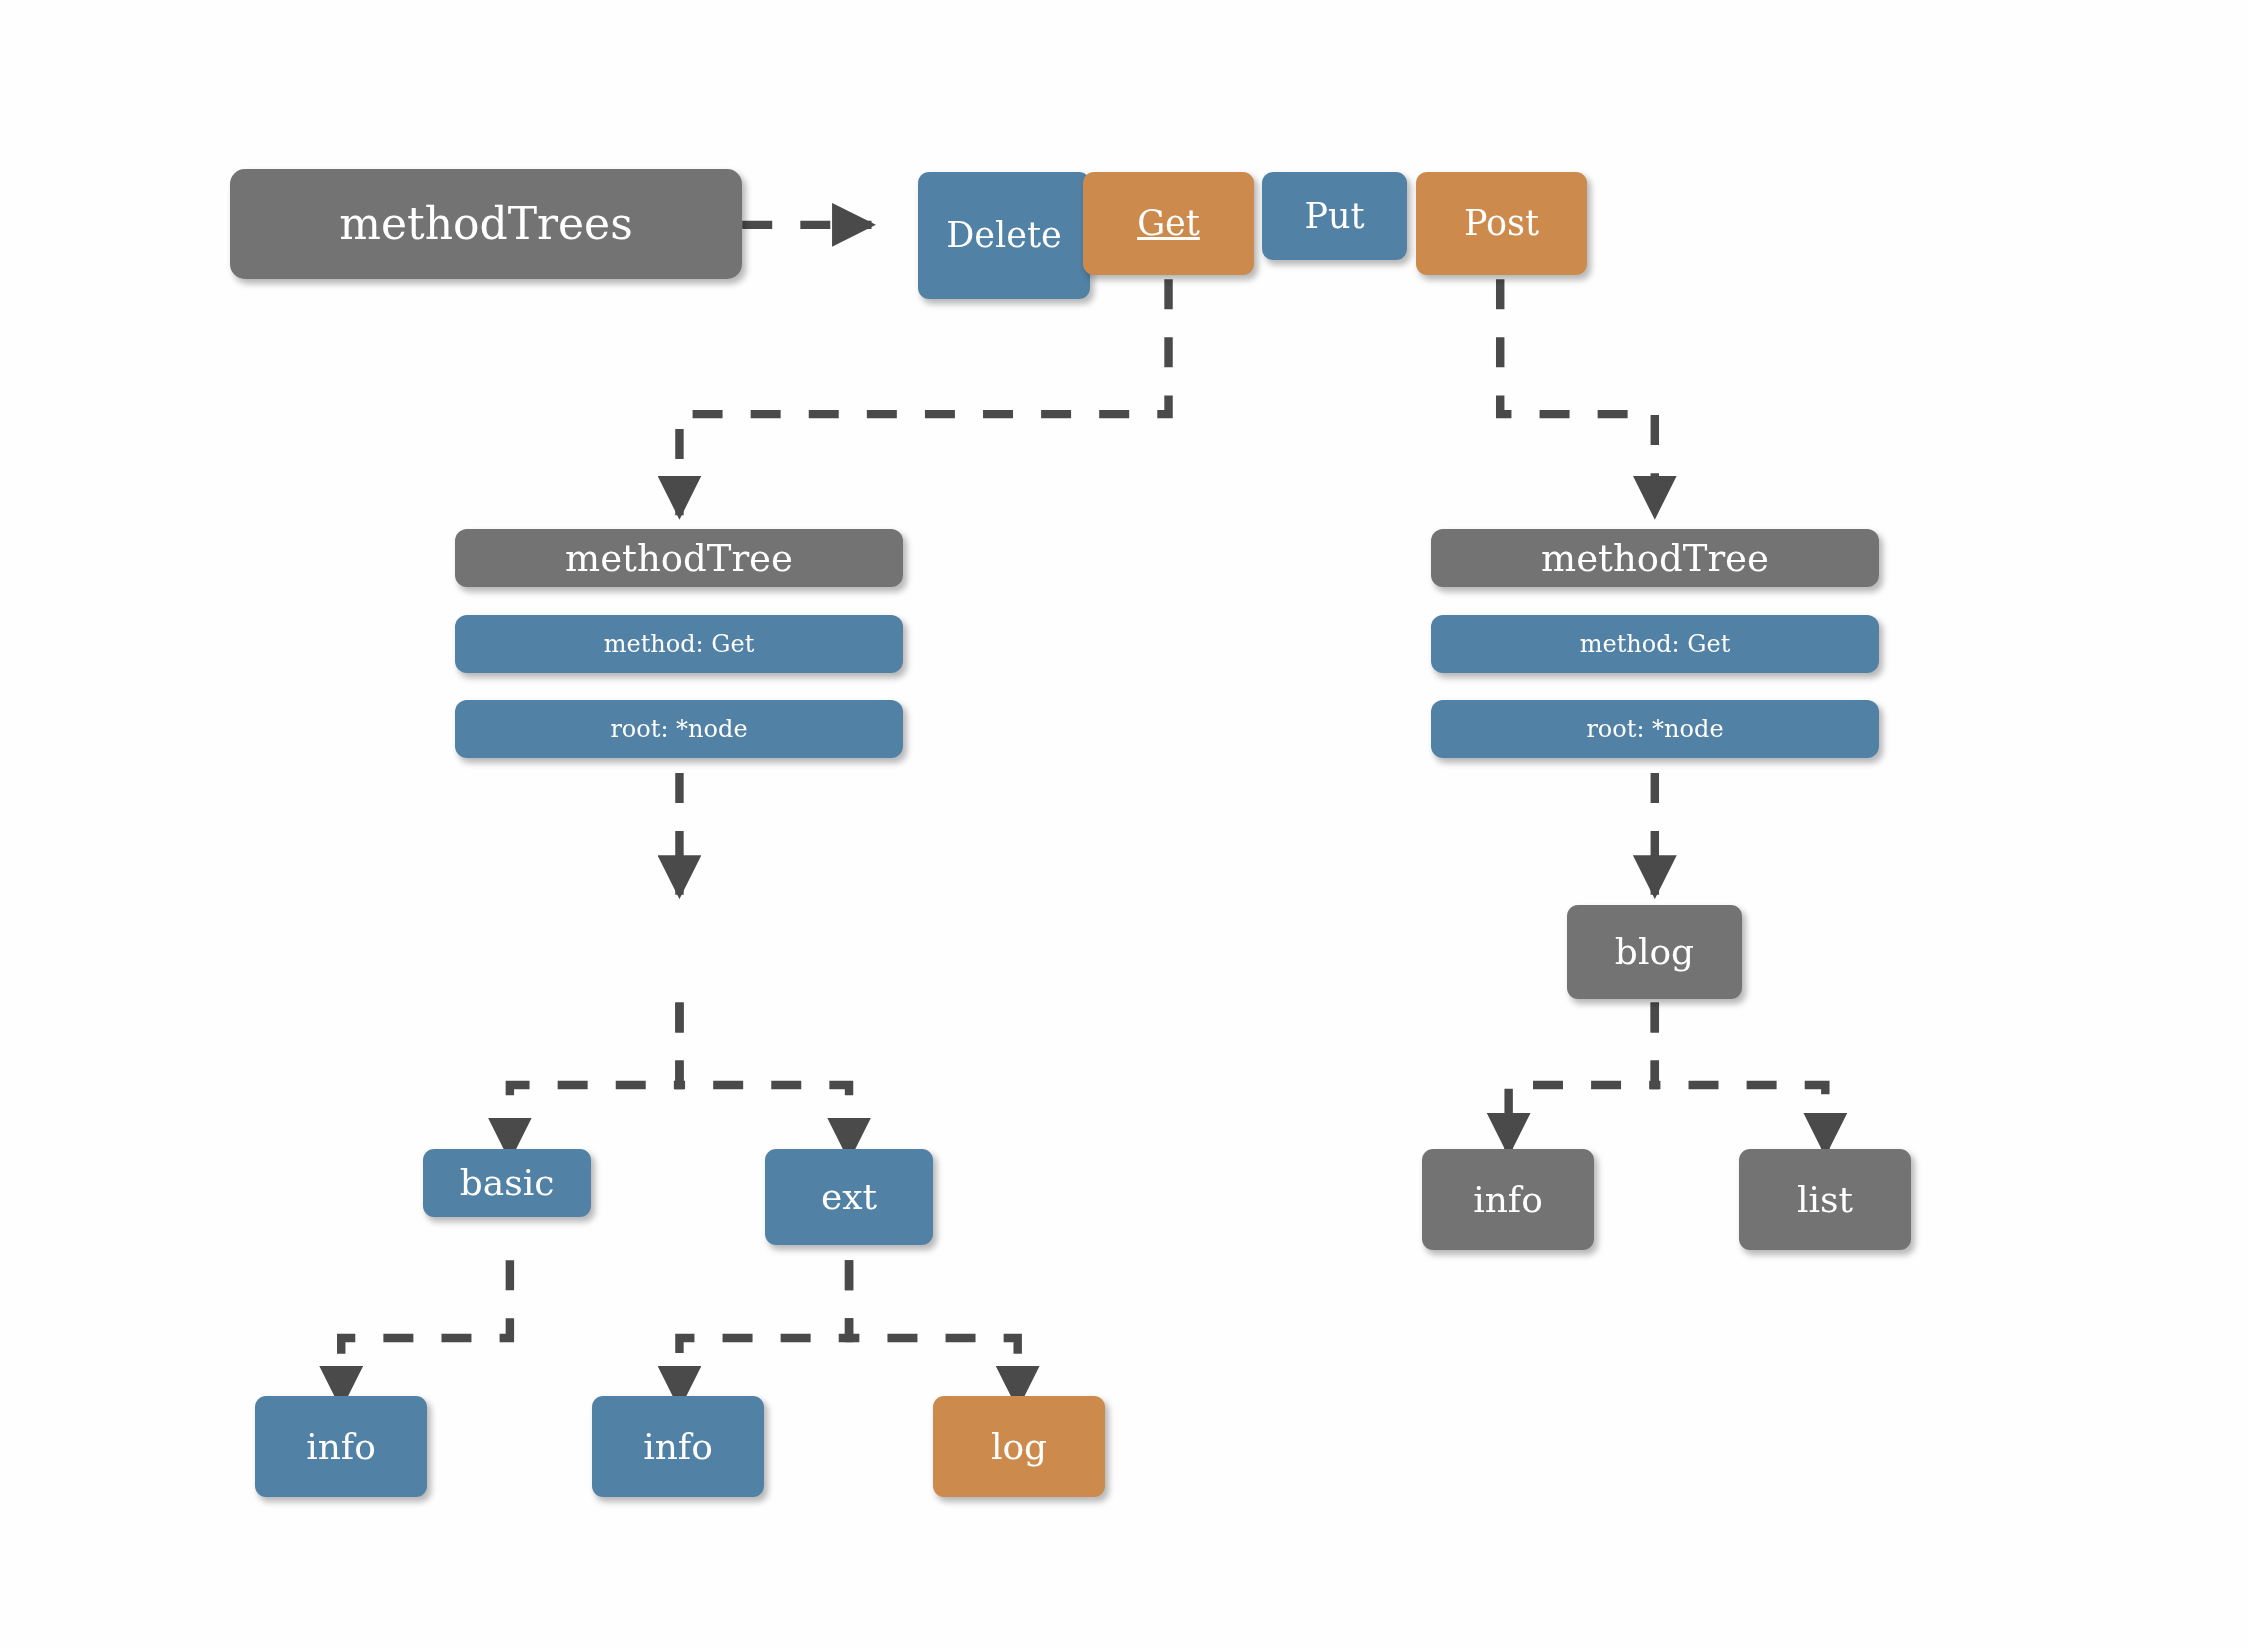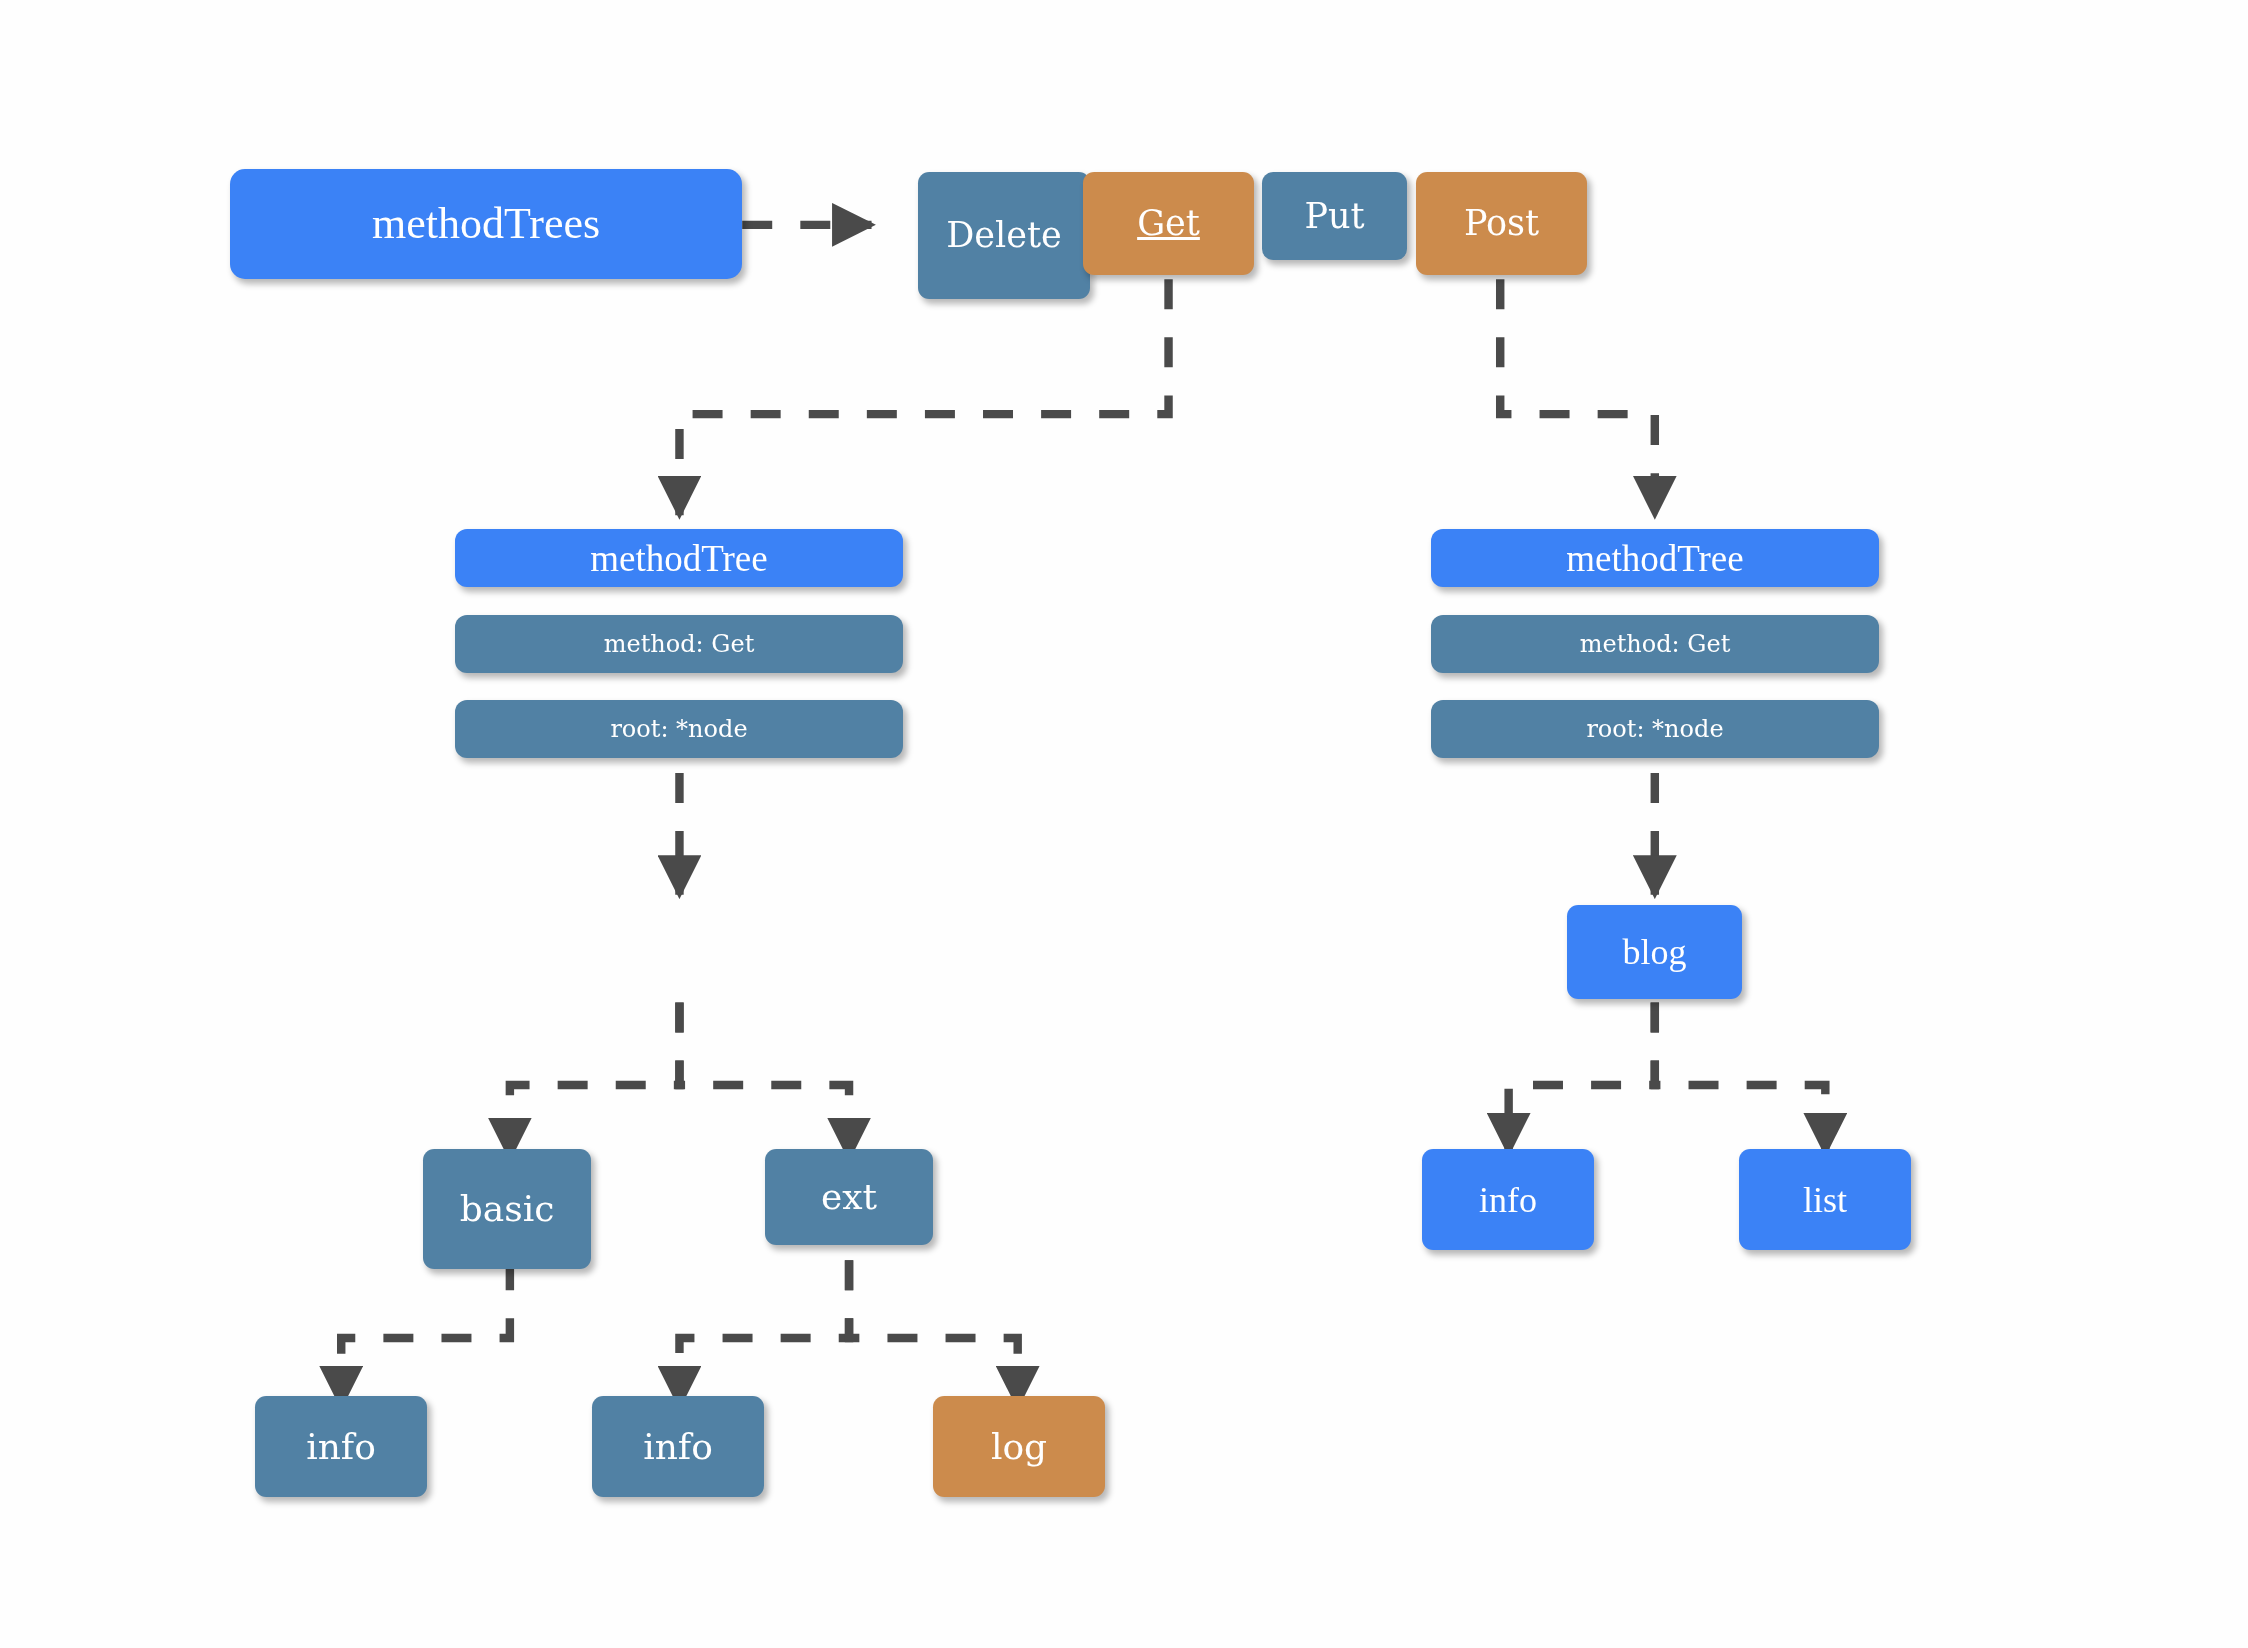--- a/index.html
+++ b/index.html
@@ -33,21 +33,21 @@
     align-items: center;
     justify-content: center;
     border-radius: 13px;
     color: #ffffff;
     text-align: center;
     line-height: 1;
     white-space: nowrap;
     box-shadow: 3.7px 4.7px 6.6px rgba(0,0,0,0.28);
     user-select: none;
   }
-  .dark   { background: #3b82f6; font-family: Liberation Serif, serif; }
+  .dark   { background: #737373; }
   .mid    { background: #5181A4; }
   .orange { background: #CC8B4C; }
 
   .n-root      { font-size: 44px; border-radius: 15px; }
   .n-badge     { font-size: 35px; border-radius: 11.2px; }
   .n-hdr       { font-size: 37px; border-radius: 12px; }
   .n-row       { font-size: 24px; border-radius: 12px; }
   .n-leaf      { font-size: 36px; border-radius: 11.2px; }
 </style>
 </head>
@@ -103,21 +103,21 @@
 
   <div class="node orange n-badge" style="left:1416px; top:172px; width:171px; height:103px;">Post</div>
 
   <div class="node dark n-hdr" style="left:455px; top:529px; width:448px; height:58px;">methodTree</div>
 
   <div class="node mid n-row" style="left:455px; top:615px; width:448px; height:58px;">method: Get</div>
 
   <div class="node mid n-row" style="left:455px; top:700px; width:448px; height:58px;">root: *node</div>
 
 
-  <div class="node mid n-leaf" style="left:423px; top:1149px; width:168px; height:120px;">basic</div>
+  <div class="node mid n-leaf" style="left:423px; top:1149px; width:168px; height:68px;">basic</div>
 
   <div class="node mid n-leaf" style="left:765px; top:1149px; width:168px; height:96px;">ext</div>
 
   <div class="node mid n-leaf" style="left:255px; top:1396px; width:172px; height:101px;">info</div>
 
   <div class="node mid n-leaf" style="left:592px; top:1396px; width:172px; height:101px;">info</div>
 
   <div class="node orange n-leaf" style="left:933px; top:1396px; width:172px; height:101px;">log</div>
 
   <div class="node dark n-hdr" style="left:1431px; top:529px; width:448px; height:58px;">methodTree</div>

